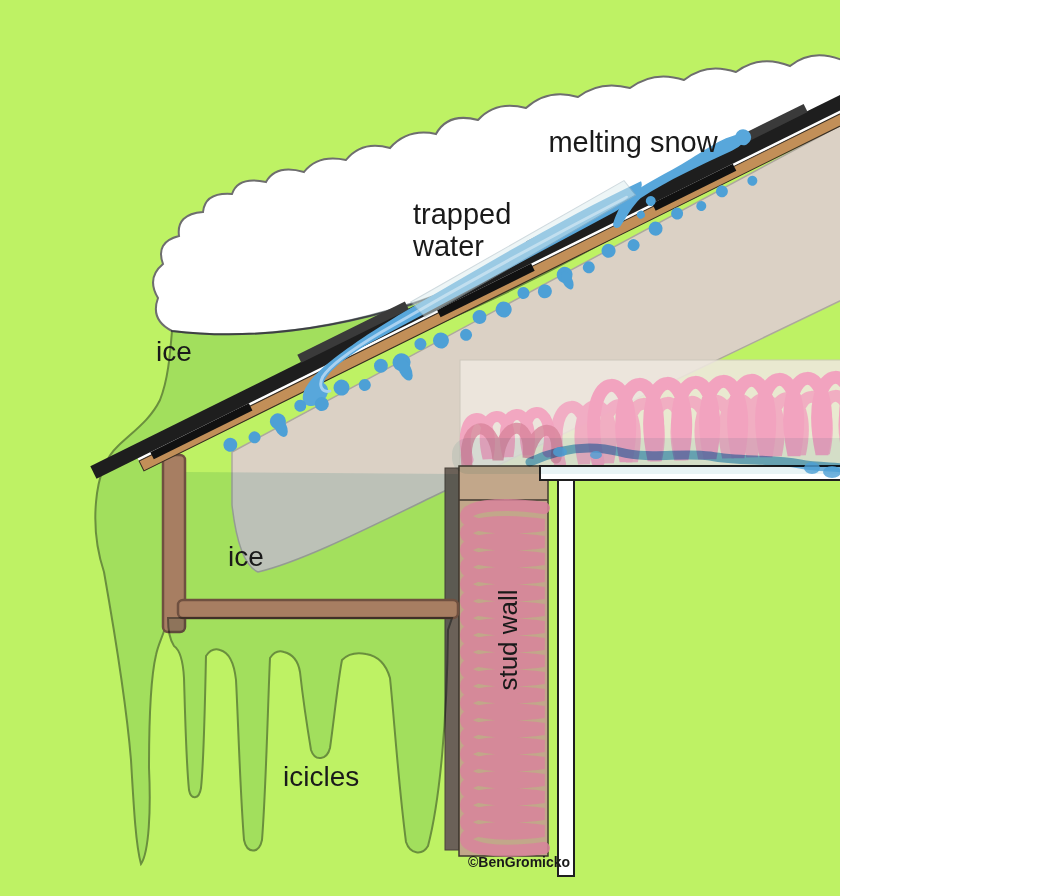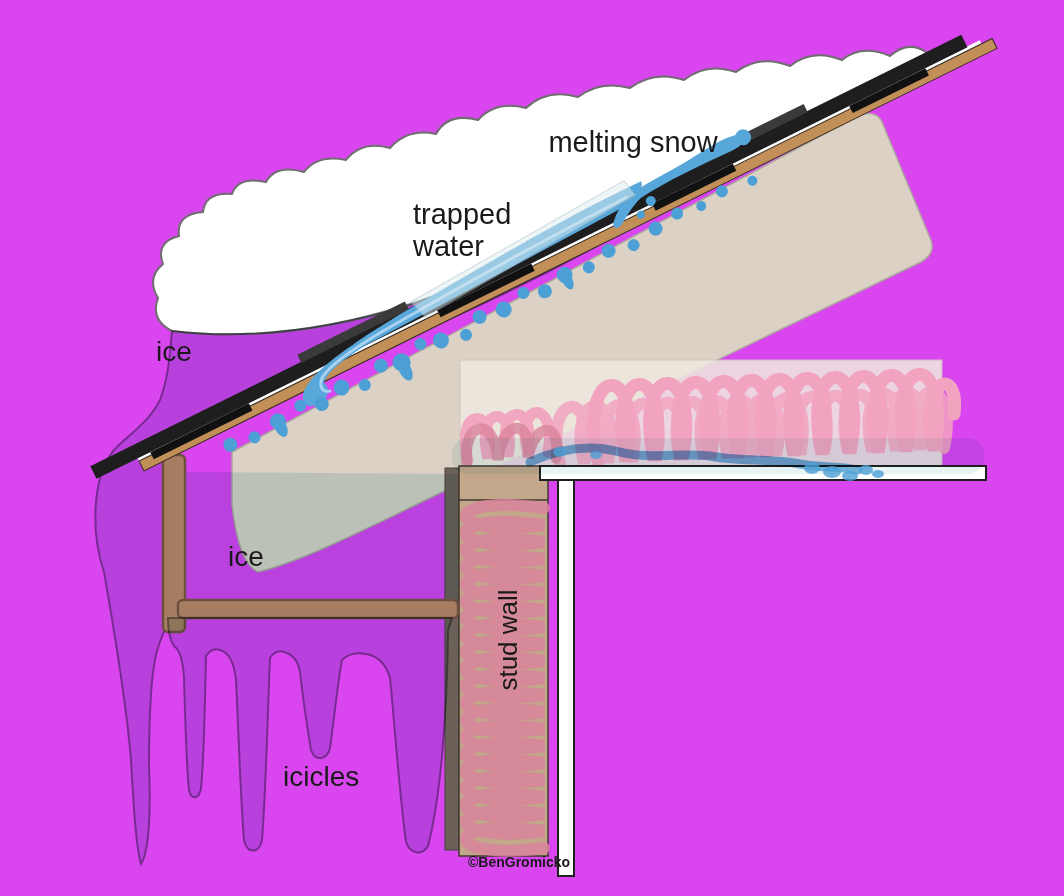--- a/index.html
+++ b/index.html
@@ -1,16 +1,16 @@
 <!DOCTYPE html>
 <html style="--cloud_stroke: #6E6E6E; --ice: #D9EBEC; --ice_stroke: #8E979B; --water: #58A7DB; --water_light: #A9D2F1; --drop: #4DA0D6; --deck: #DBD1C5; --deck_stroke: #ADA89E; --sheathing: #C28F58; --sheathing_stroke: #332A20; --shingle: #1E1E1E; --shingle_step: #3A3A3A; --board: #A77E62; --board_stroke: #6F5040; --wall: #C2A78A; --wall_stroke: #40392F; --wall_sheathing: #6B6158; --insul_attic: #F2A3BF; --insul_wall: #D8849B; --backdrop: #EFE8E0; --backdrop_stroke: #CCC5BA; --drywall_stroke: #1F1F1F; --text: #1A1A1A;"><head>
 <meta charset="utf-8">
 <style>
   html,body{margin:0;padding:0;background:#ffffff;}
-  .stage{position:relative;width:1064px;height:896px;background:#d946ef;overflow:hidden;
+  .stage{position:relative;width:840px;height:896px;background:#bef264;overflow:hidden;
          font-family:"Liberation Sans", sans-serif;}
   svg{display:block;}
   text{font-family:"Liberation Sans", sans-serif; fill:var(--text);}
   .lbl{font-size:29px;}
   .lbl-sm{font-size:28px;}
   .copyright{font-size:14px;font-weight:600;}
   .mult{mix-blend-mode:multiply;}
 </style>
 </head>
 <body>

